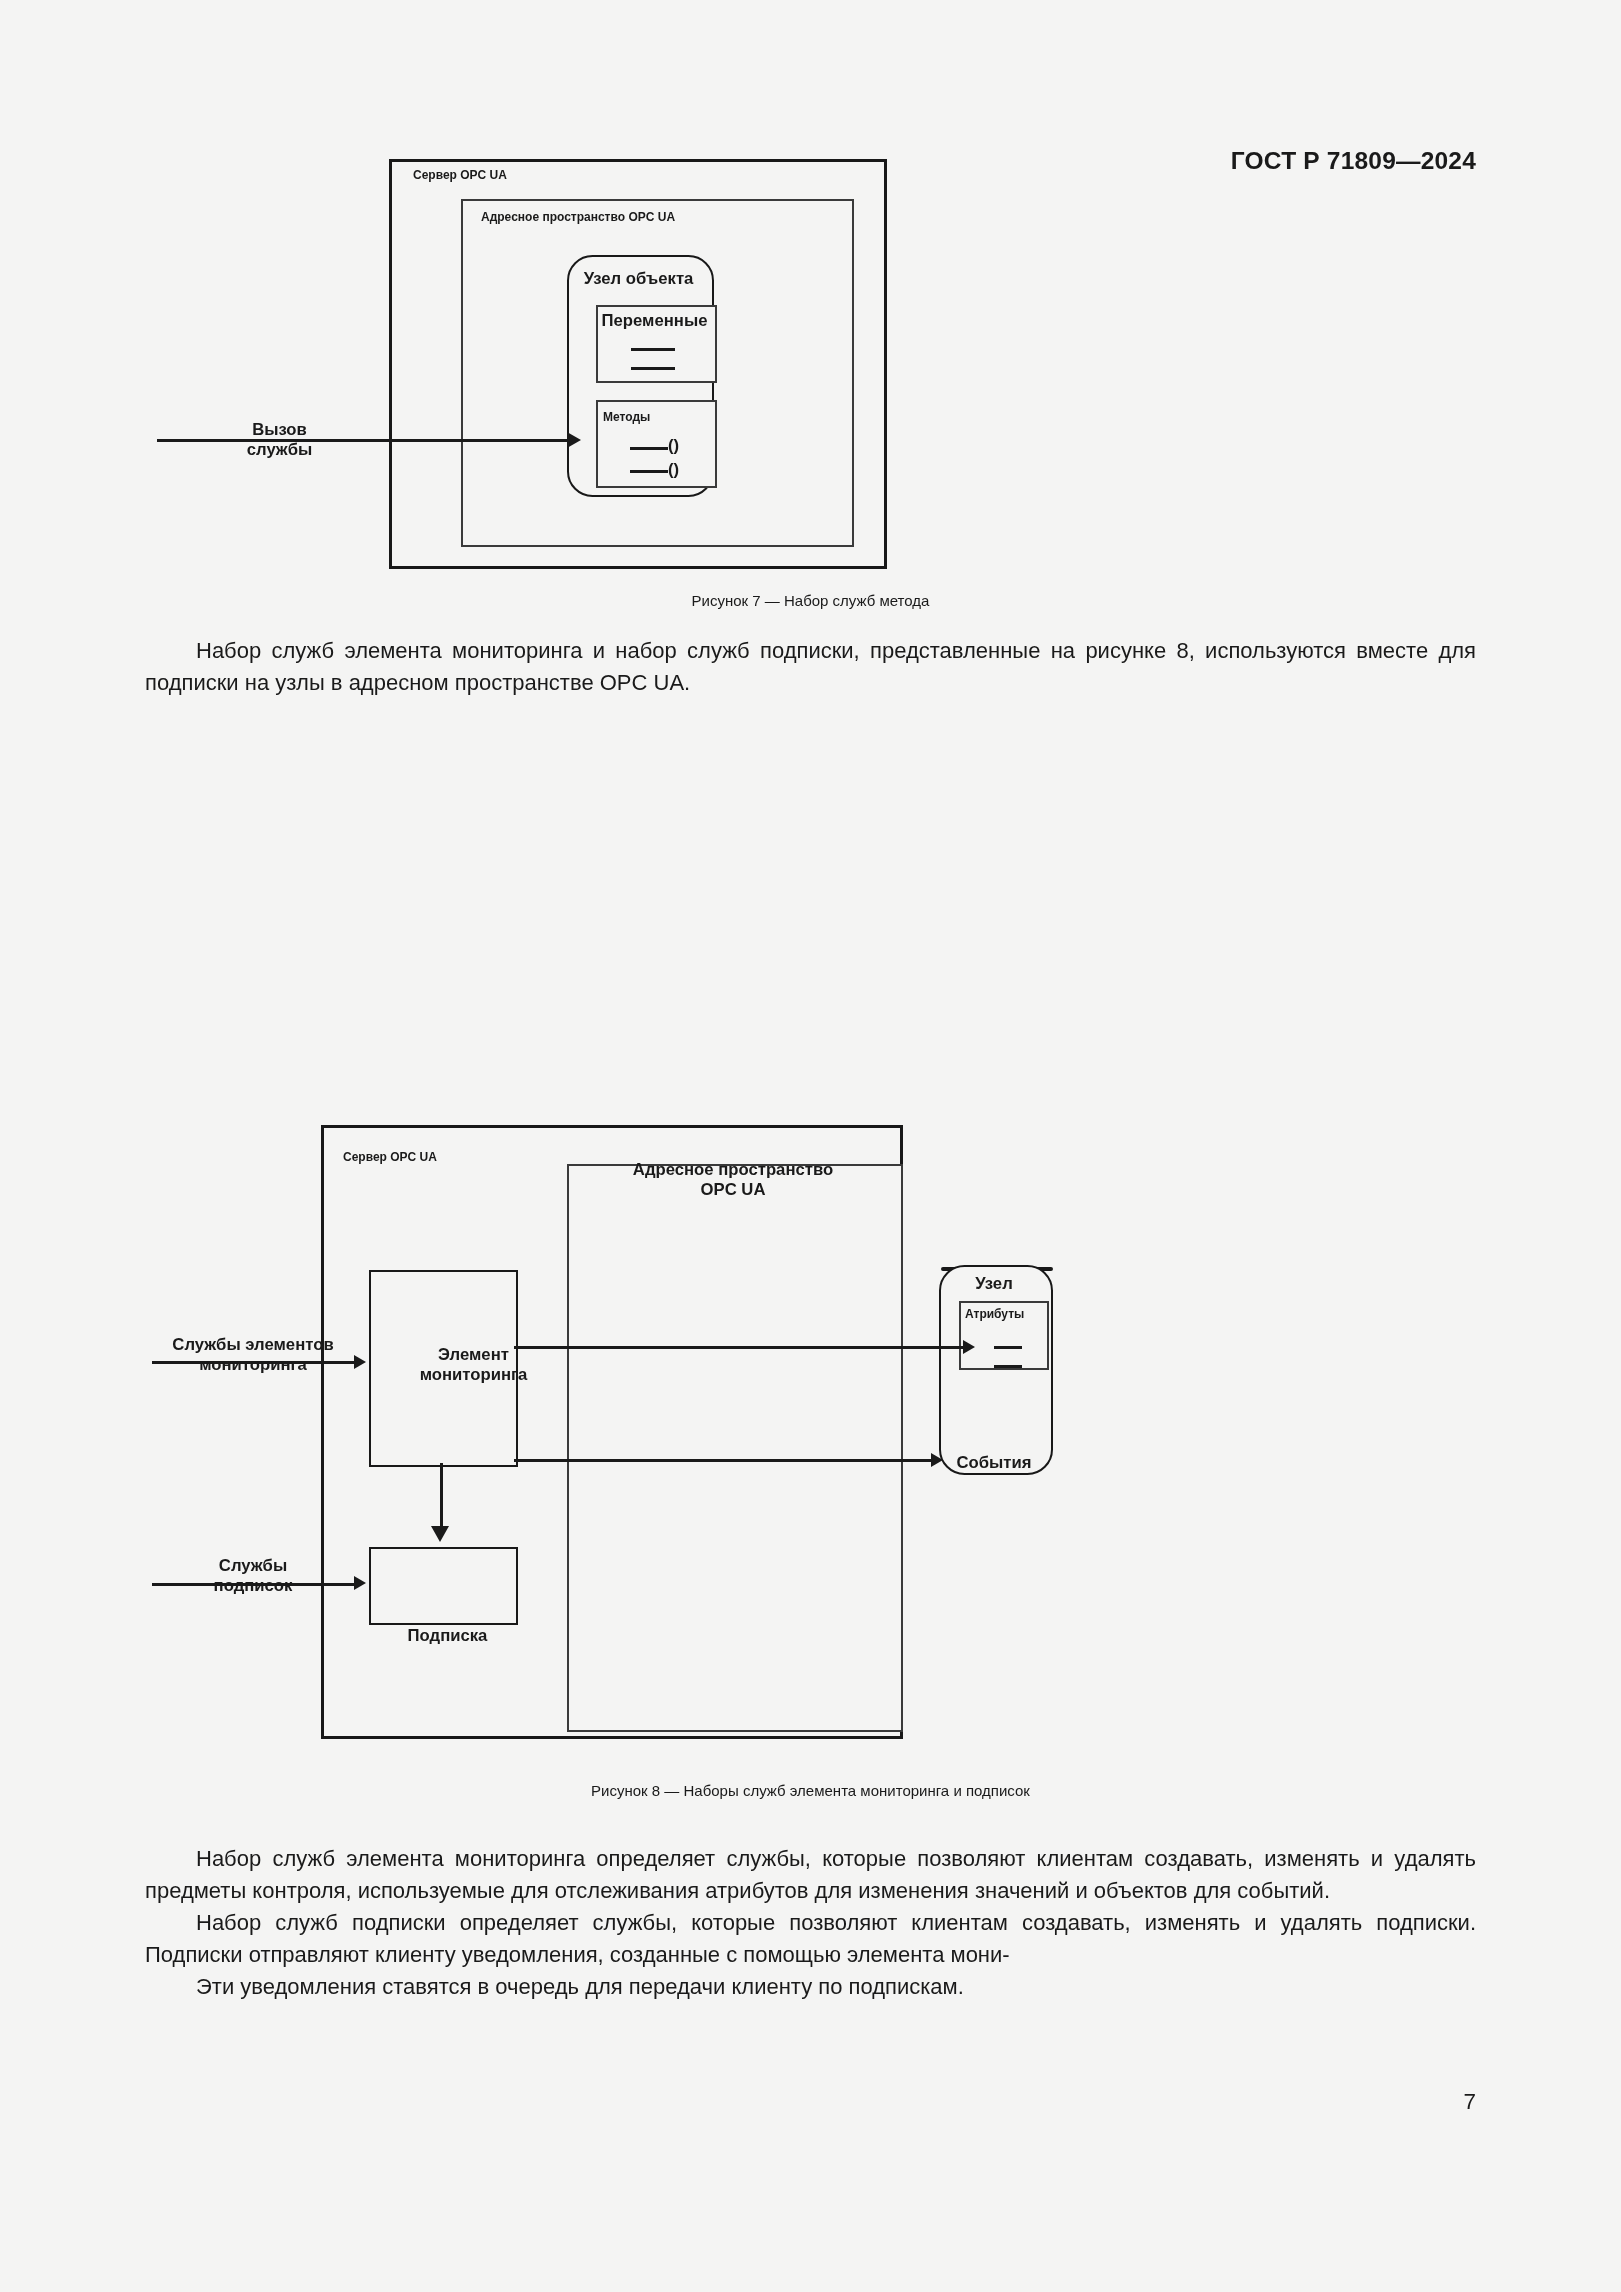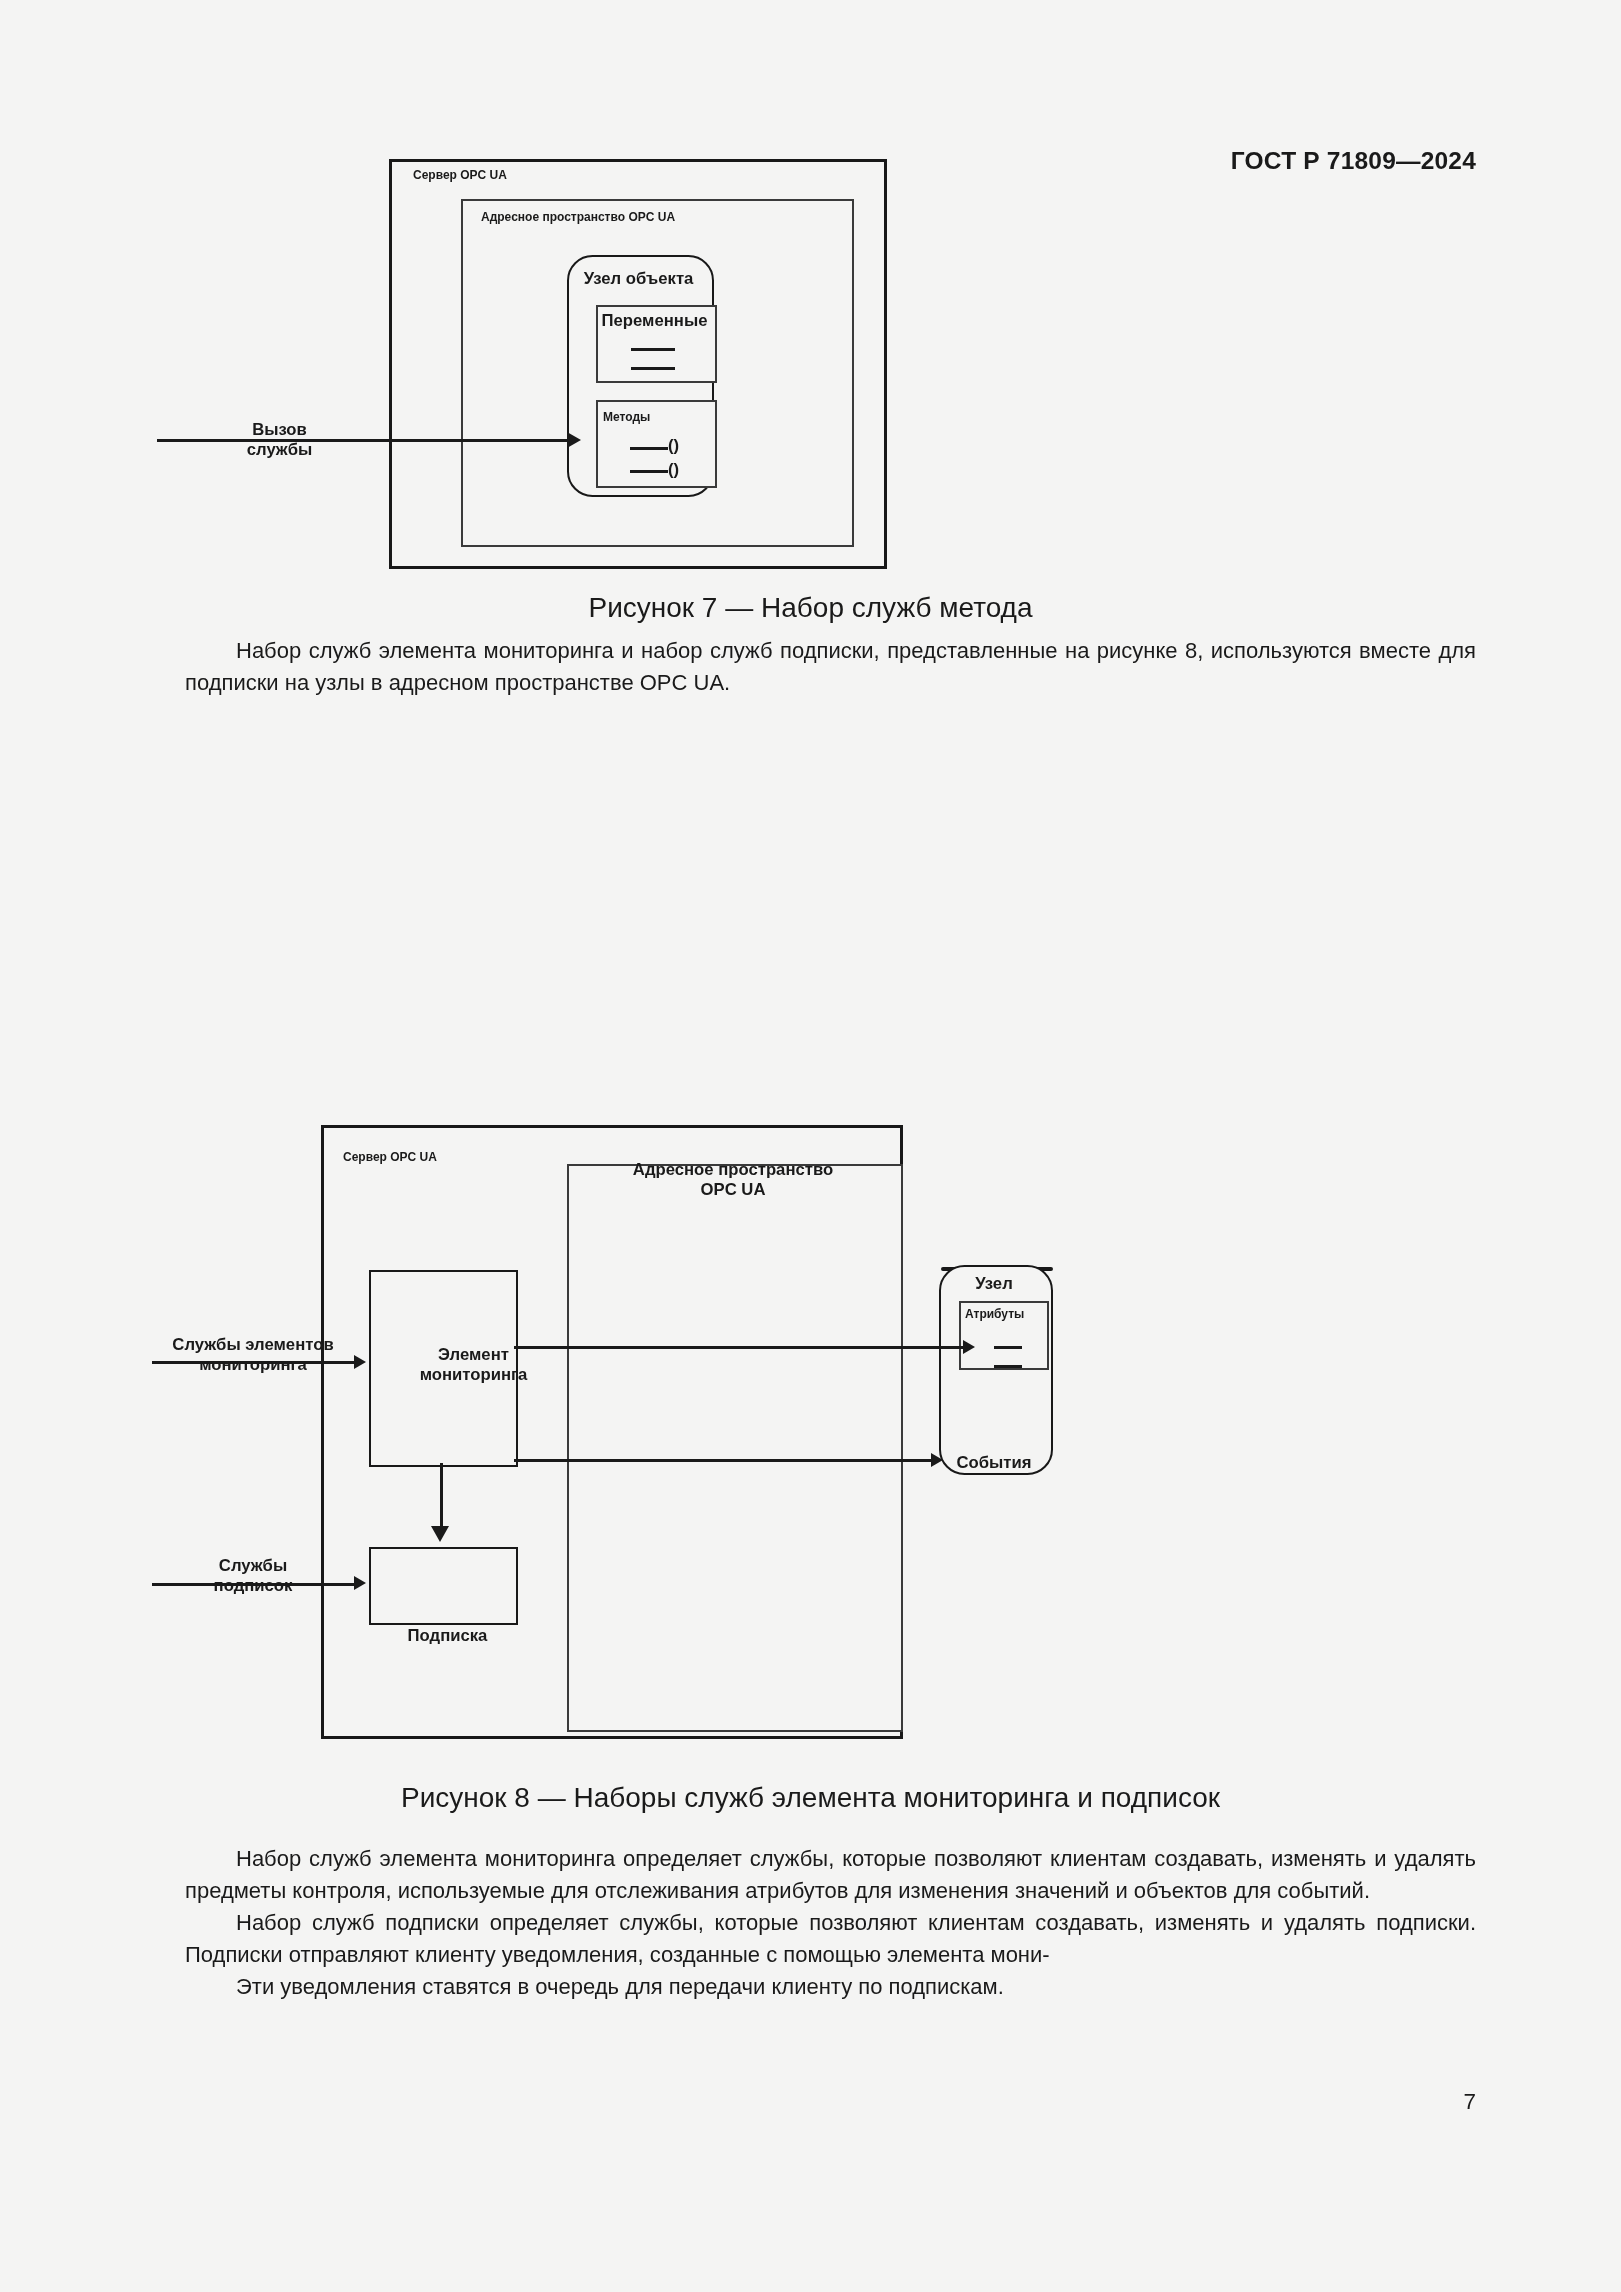--- a/index.html
+++ b/index.html
@@ -67,28 +67,28 @@
   .ahead-d{
     position:absolute;width:0;height:0;
     border-top:16.7px solid #1a1a1a;
     border-left:9.8px solid transparent;
     border-right:9.8px solid transparent;
   }
 
   
   .caption{
     position:absolute;width:100%;text-align:center;
-    font-size:28px;
+    font-size:15px;
   }
   .para{
     position:absolute;left:145px;width:1331px;
     font-size:22px;line-height:32px;text-align:justify;
   }
   .para p{margin:0;}
-  .para p.ind{text-indent:51px;margin-left:40px;}
+  .para p.ind{text-indent:51px;}
   .pageno{
     position:absolute;right:145px;bottom:178px;
     font-size:22.5px;
   }
 </style>
 </head>
 <body>
 
 <div class="page">
 

